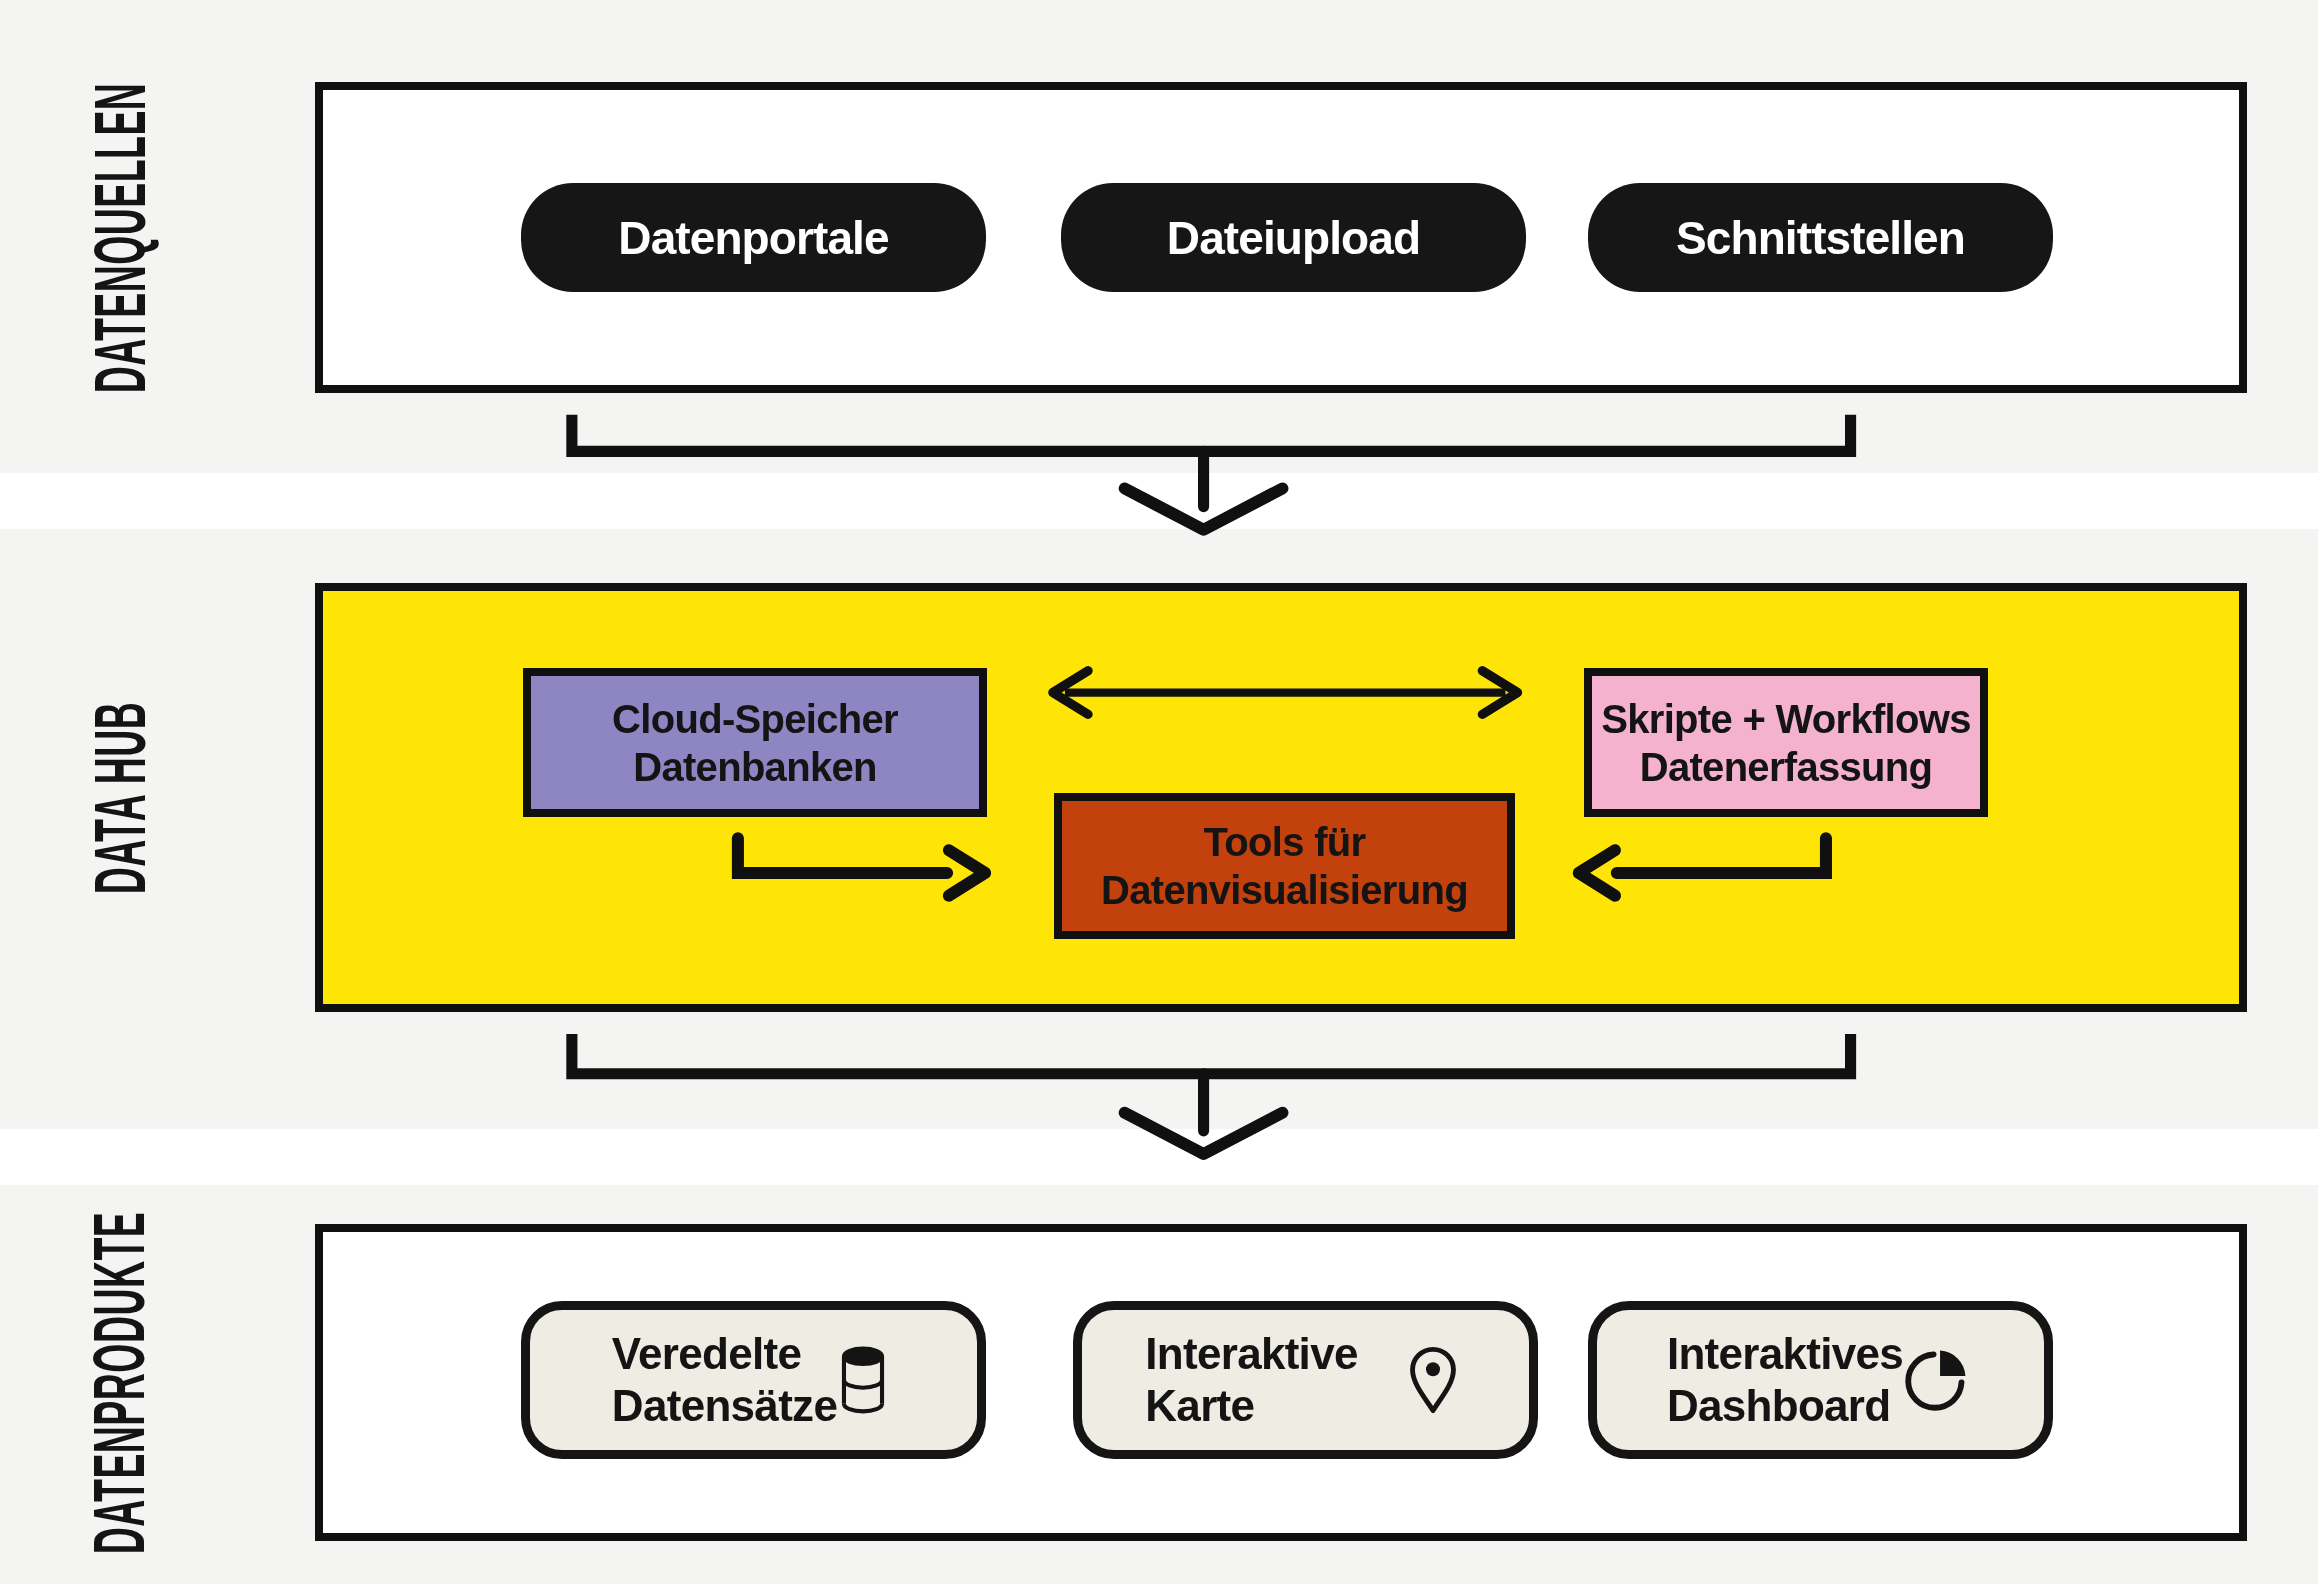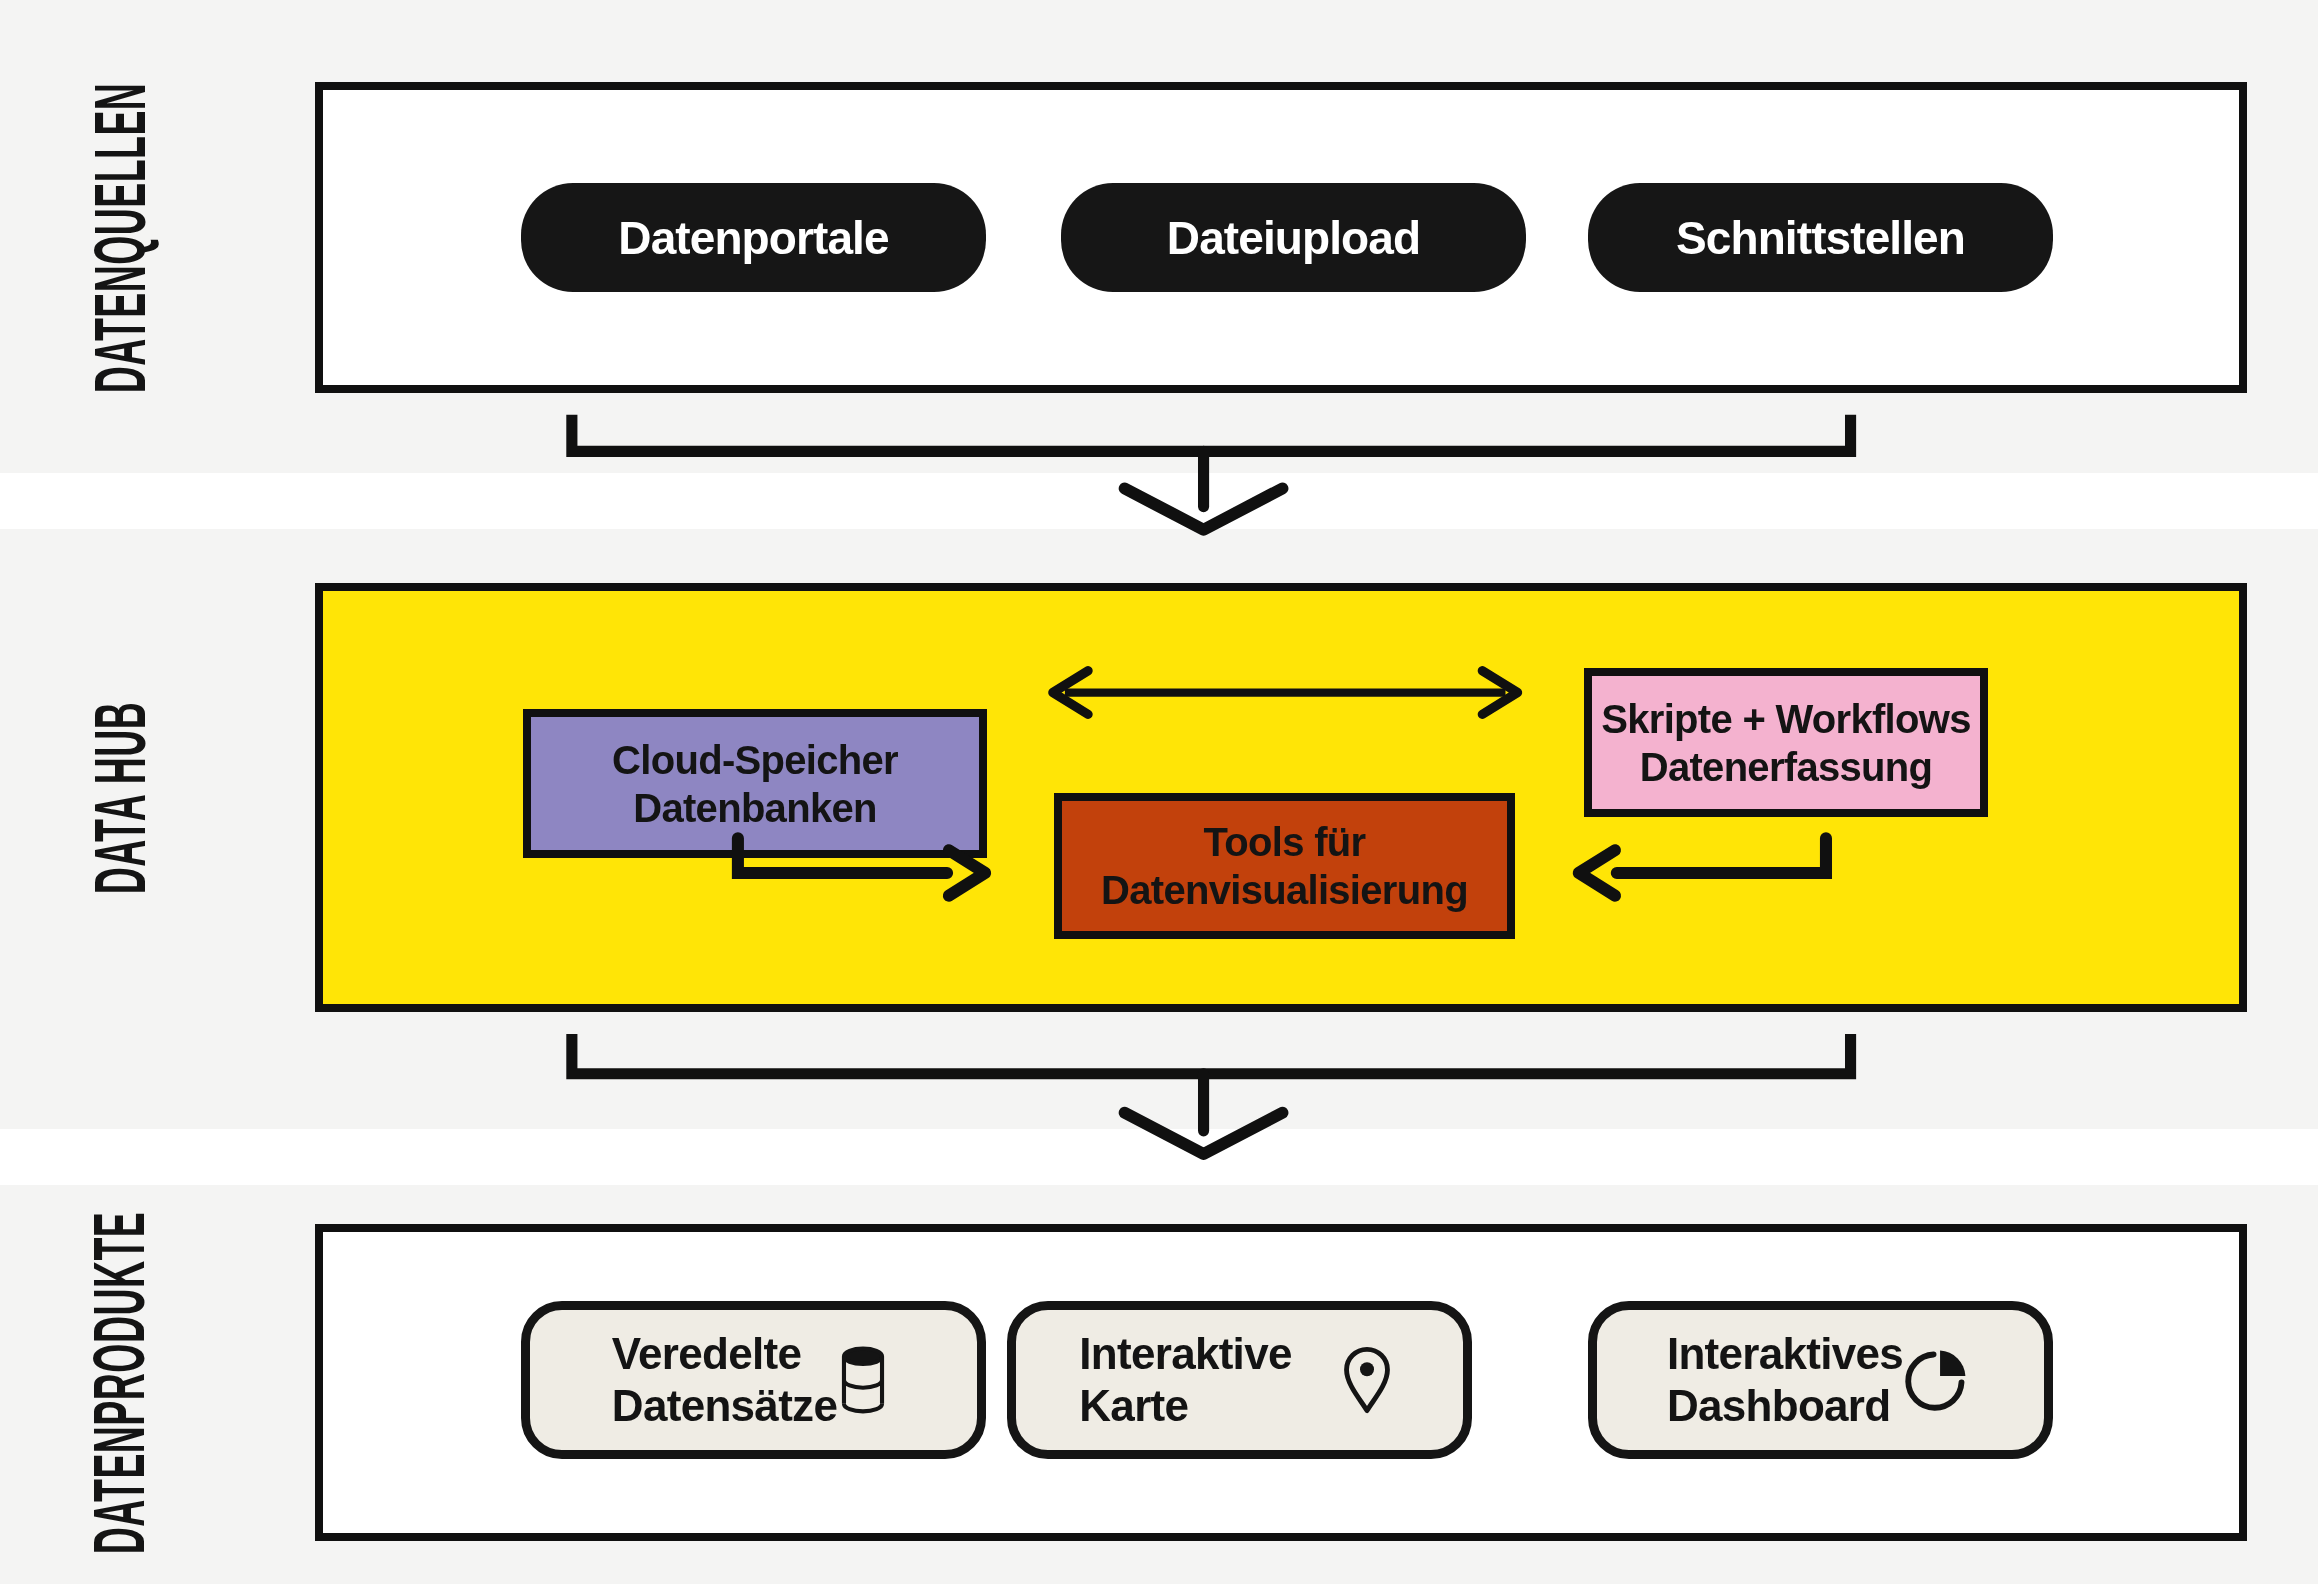--- a/index.html
+++ b/index.html
@@ -53,34 +53,34 @@
   #pill-interfaces { left: 1588px; }
 
   
   .hub-box {
     position: absolute;
     border: 8px solid #101010; box-sizing: border-box;
     display: flex; flex-direction: column; align-items: center; justify-content: center;
     font-size: 40px; font-weight: 700; letter-spacing: -0.7px; line-height: 48px;
     text-align: center; color: #141414;
   }
-  #box-storage { left: 523px; top: 668px; width: 464px; height: 149px; background: #8E86C2; margin-top: 41px; }
+  #box-storage { left: 523px; top: 668px; width: 464px; height: 149px; background: #8E86C2; }
   #box-scripts { left: 1584px; top: 668px; width: 404px; height: 149px; background: #F4B2CF; }
   #box-tools   { left: 1054px; top: 793px; width: 461px;  height: 146px; background: #c2410c; }
 
   
   .card {
     position: absolute; top: 1301px; height: 158px; width: 465px;
     background: #EFECE4; border: 9.3px solid #151515; border-radius: 41px;
     box-sizing: border-box;
     display: flex; align-items: center; justify-content: center;
     padding: 0 39px 0 33px;
   }
   #card-datasets  { left: 521px; }
-  #card-map       { left: 1007px; gap: 48px; }
+  #card-map       { left: 1073px; gap: 48px; }
   #card-dashboard { left: 1588px; }
   .card-text {
     font-size: 44px; font-weight: 700; letter-spacing: -0.7px; line-height: 52px;
     color: #141414;
   }
   .card-icon { flex: 0 0 auto; }
 
   
   #arrows { position: absolute; left: 0; top: 0; pointer-events: none; }
 </style>

